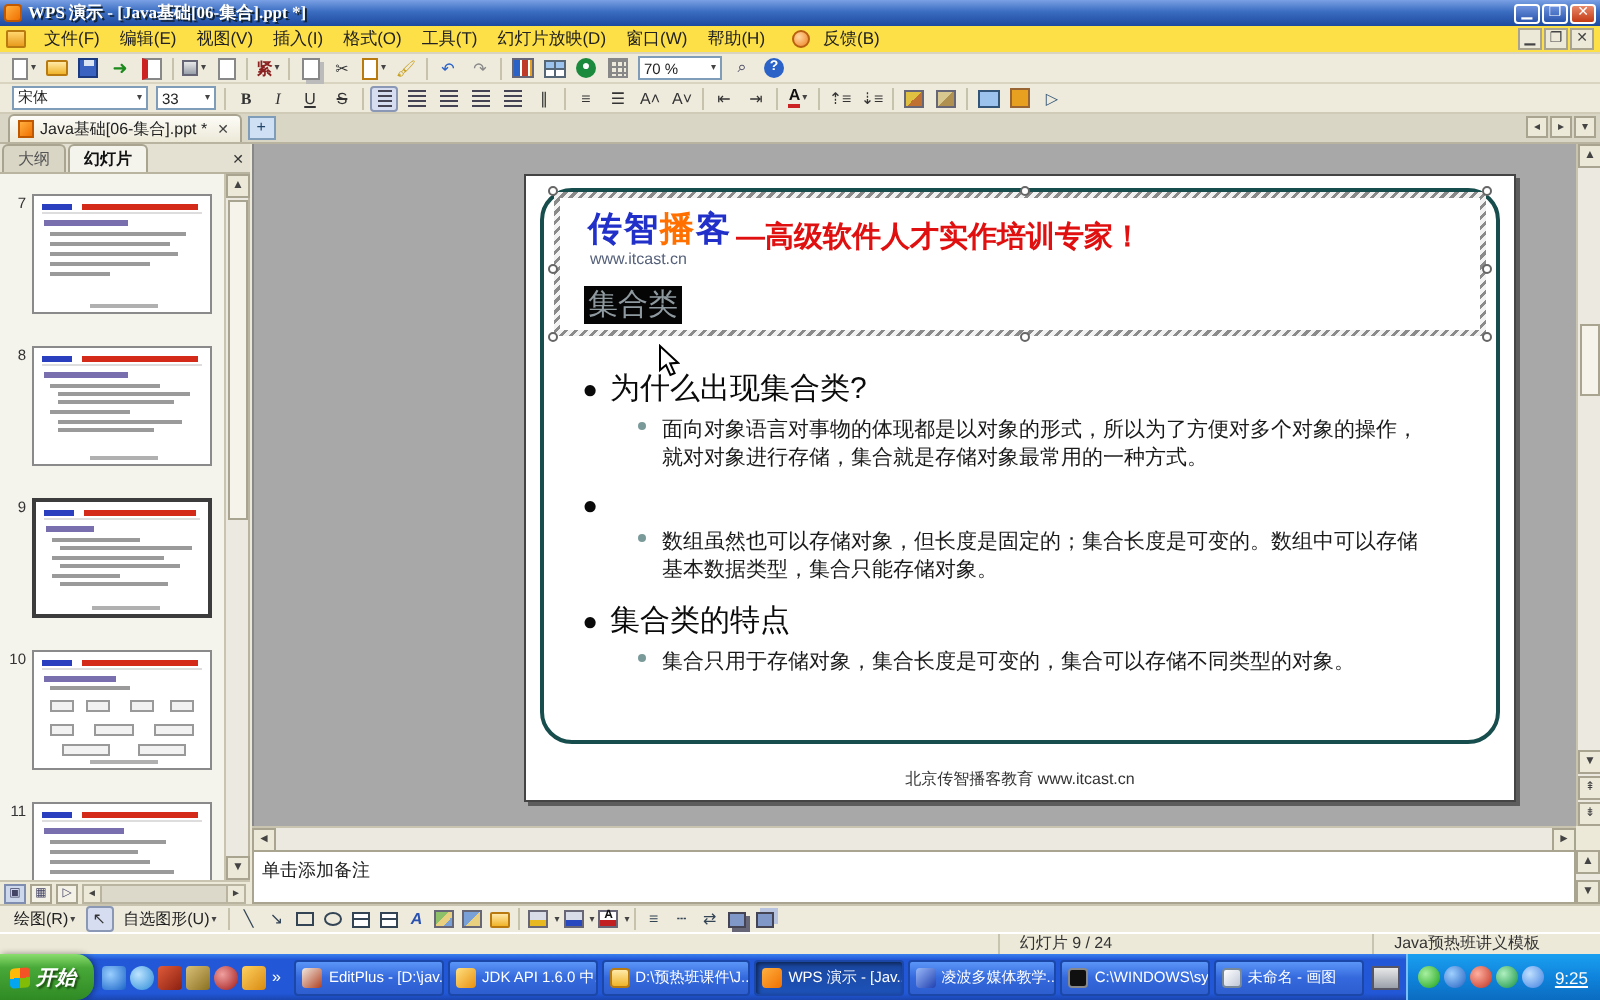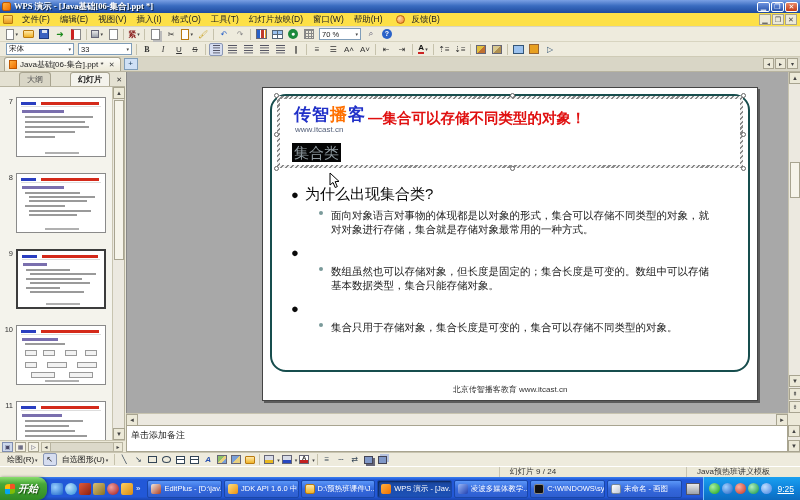--- a/index.html
+++ b/index.html
@@ -56,21 +56,21 @@
   .doctab{height:14px;background:linear-gradient(180deg,#fdfcf7,#ece9d8);border:1px solid #a8a490;border-bottom:none;border-radius:3px 3px 0 0;display:flex;align-items:center;padding:0 4px;margin-left:4px;font-size:8px;}
   .doctab .dicon{width:8px;height:9px;background:linear-gradient(135deg,#ffb040,#f07000);border:1px solid #c05800;margin-right:3px;}
   .doctab .tx{width:8px;text-align:center;color:#444;margin-left:4px;font-size:7px;}
   .newtab{width:14px;height:12px;margin-left:3px;background:#cfe0f5;border:1px solid #7f9db9;color:#246;font-size:8px;line-height:10px;text-align:center;margin-bottom:1px;}
   .tabscroll{margin-left:auto;display:flex;padding:0 2px 2px 0;}
   .tabscroll .tsb{width:11px;height:11px;border:1px solid #a8a490;background:#ece9d8;font-size:6px;line-height:10px;text-align:center;color:#444;margin-left:1px;}
 
   
   .sidebar{position:absolute;left:0;top:72px;width:125px;height:380px;background:#f4f3ec;border-right:1px solid #b8b4a0;}
   .side-tabs{position:absolute;left:0;top:0;width:125px;height:15px;background:#e4e1d2;border-bottom:1px solid #b8b4a0;display:flex;align-items:flex-end;font-size:8px;}
-  .stab{padding:1px 7px;border:1px solid #a8a490;border-bottom:none;border-radius:3px 3px 0 0;margin-left:19px;background:#d9d6c6;color:#555;}
+  .stab{padding:1px 7px;border:1px solid #a8a490;border-bottom:none;border-radius:3px 3px 0 0;margin-left:1px;background:#d9d6c6;color:#555;}
   .stab.active{background:#f4f3ec;font-weight:bold;color:#111;}
   .sclose{margin-left:auto;margin-right:3px;margin-bottom:2px;font-size:7px;color:#333;}
   .thumbs{position:absolute;left:0;top:15px;width:113px;height:353px;overflow:hidden;}
   .trow{display:flex;margin:0 0 16px 0;}
   .trow:first-child{margin-top:10px;}
   .tnum{width:16px;text-align:right;padding-right:3px;font-size:7.5px;color:#333;flex:none;}
   .thumb{width:90px;height:60px;background:#fff;border:1px solid #8a8a8a;position:relative;flex:none;}
   .trow.selected .thumb{border:2px solid #3c3c3c;}
   .mini-head{position:absolute;left:4px;top:3px;right:4px;height:6px;border-bottom:1px solid #ddd;}
   .mini-head::before{content:"";position:absolute;left:0;top:1px;width:15px;height:3px;background:#2a3ec0;}
@@ -259,21 +259,21 @@
     <div class="tb">
         <span class="helpi">?</span>
       </div>
   </div>
 
   <div class="fontbar">
     <div class="combo" style="width:68px;">
         <span>宋体</span>
         <span class="dd">▾</span>
       </div>
-    <div class="combo" style="width:54px;">
+    <div class="combo" style="width:30px;">
         <span>33</span>
         <span class="dd">▾</span>
       </div>
     <div class="sep"></div>
     <div class="tb bolds">B</div>
     <div class="tb ital">I</div>
     <div class="tb undl">U</div>
     <div class="tb strk">S</div>
     <div class="sep"></div>
     <div class="tb pressed">
@@ -439,51 +439,52 @@
 
   <div class="slide">
     <div class="frame"></div>
 
     <div class="hatchbox">
       <div class="hdr">
         <div class="logo">
           <span class="b">传智</span><span class="o">播</span><span class="b">客</span>
         </div>
         <div class="logo-url">www.itcast.cn</div>
-        <div class="slogan">—集合可以存储不同类型的对象！</div>
+        <div class="slogan">—高级软件人才实作培训专家！</div>
         <div class="slide-title">集合类</div>
       </div>
       <div class="hd" style="left:-3px;top:-3px;"></div>
       <div class="hd" style="left:50%;top:-3px;"></div>
       <div class="hd" style="right:-3px;top:-3px;"></div>
       <div class="hd" style="left:-3px;top:50%;"></div>
       <div class="hd" style="right:-3px;top:50%;"></div>
       <div class="hd" style="left:-3px;bottom:-3px;"></div>
       <div class="hd" style="left:50%;bottom:-3px;"></div>
       <div class="hd" style="right:-3px;bottom:-3px;"></div>
     </div>
 
     <div class="content">
       <div class="bh">
           <span class="mk">●</span>
           <span>为什么出现集合类?</span>
         </div>
       <div class="bd">
           <span class="mk2"></span>
-          <span>面向对象语言对事物的体现都是以对象的形式，集合可以存储不同类型的对象，就对对象进行存储，集合就是存储对象最常用的一种方式。</span>
+          <span>面向对象语言对事物的体现都是以对象的形式，所以为了方便对多个对象的操作，就对对象进行存储，集合就是存储对象最常用的一种方式。</span>
         </div>
       <div class="bh">
           <span class="mk">●</span>
         </div>
       <div class="bd">
           <span class="mk2"></span>
           <span>数组虽然也可以存储对象，但长度是固定的；集合长度是可变的。数组中可以存储基本数据类型，集合只能存储对象。</span>
         </div>
       <div class="bh">
           <span class="mk">●</span>
+          <span>集合类的特点</span>
         </div>
       <div class="bd">
           <span class="mk2"></span>
           <span>集合只用于存储对象，集合长度是可变的，集合可以存储不同类型的对象。</span>
         </div>
     </div>
 
     <div class="sfooter">北京传智播客教育 www.itcast.cn</div>
 
     <svg class="cursor" style="left:66px;top:84px;" width="11" height="17" viewBox="0 0 11 17">

